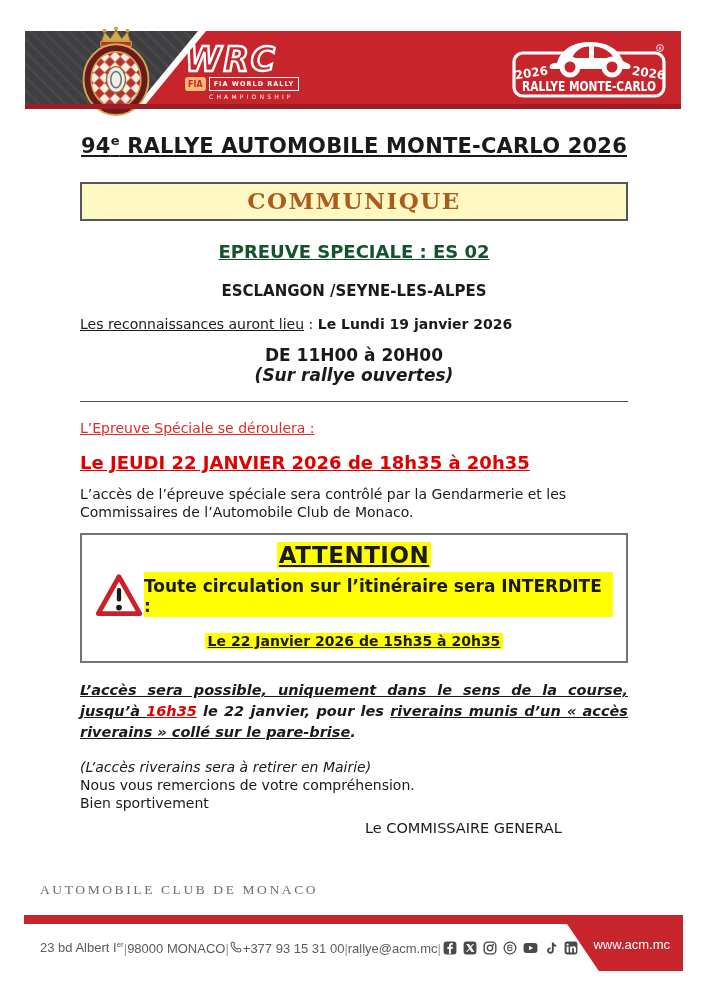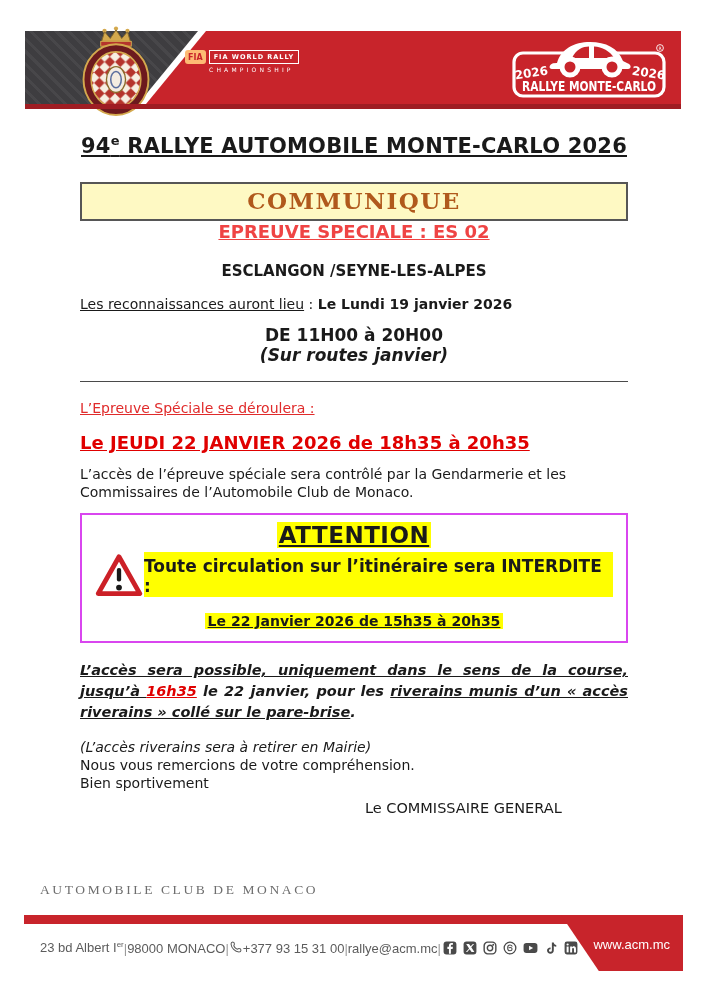--- a/index.html
+++ b/index.html
@@ -61,38 +61,38 @@
   .doc-title sup{font-size:13px;}
   .communique-box{
     margin-top:24px;border:2px solid #565656;background:#fef9c3;
     text-align:center;padding:3px 0 5px;
   }
   .communique-text{
     font-family:"DejaVu Serif","Liberation Serif",serif;
     font-size:23px;font-weight:bold;letter-spacing:1.5px;color:#b0591c;
   }
   .stage-title{
-    margin-top:0;text-align:center;font-size:18px;font-weight:bold;
-    color:#ef4444;text-decoration:underline;
+    margin-top:20px;text-align:center;font-size:18px;font-weight:bold;
+    color:#14532d;text-decoration:underline;
   }
   .stage-location{margin-top:20px;text-align:center;font-size:15px;font-weight:bold;}
   .recon-line{margin-top:16px;font-size:14px;}
   .recon-label{text-decoration:underline;}
   .recon-value{font-weight:bold;}
   .recon-time{margin-top:13px;text-align:center;font-size:17px;font-weight:bold;}
   .recon-note{text-align:center;font-size:17px;font-weight:bold;font-style:italic;}
   .rule{border:none;border-top:1.5px solid #4a4a4a;margin:16px 0 0;}
   .when-label{margin-top:18px;font-size:14px;color:#e02b2b;text-decoration:underline;}
   .stage-when{
     margin-top:16px;font-size:18px;font-weight:bold;
     color:#e00000;text-decoration:underline;
   }
   .access-control{margin-top:13px;font-size:14px;line-height:1.25;}
   
-  .attention-box{margin-top:12px;border:2px solid #d946ef;padding:7px 0 11px;}
+  .attention-box{margin-top:12px;border:2px solid #737373;padding:7px 0 11px;}
   .attention-title{text-align:center;}
   .attention-title span{
     background:#ffff00;font-size:23px;font-weight:bold;
     text-decoration:underline;letter-spacing:.5px;padding:0 2px;
   }
   .attention-row{position:relative;margin-top:4px;height:44px;}
   .warning-triangle{position:absolute;left:13px;top:-1px;}
   .attention-banner{
     margin-left:62px;margin-right:13px;height:44px;background:#ffff00;
     display:flex;align-items:flex-end;justify-content:center;
@@ -158,20 +158,21 @@
         <path d="M30 17 L33 7 L39 14 L45 5 L51 14 L57 7 L60 17 Z" fill="#d4a94e" stroke="#8a6b2a" stroke-width="1"></path>
         <rect x="29" y="17" width="32" height="5" fill="#b5342c" stroke="#d4a94e" stroke-width="1"></rect>
         <ellipse cx="45" cy="57" rx="34" ry="37" fill="#6d1a1e" stroke="#d4a94e" stroke-width="2"></ellipse>
         <ellipse cx="45" cy="57" rx="26" ry="29" fill="url(#lozenge)" stroke="#d4a94e" stroke-width="1.6"></ellipse>
         <ellipse cx="45" cy="57" rx="10" ry="13.5" fill="#f3ece1" stroke="#8a6b2a" stroke-width="1.4"></ellipse>
         <ellipse cx="45" cy="57" rx="5.5" ry="8.5" fill="none" stroke="#5a6e9e" stroke-width="1.6"></ellipse>
       </svg>
     </div>
 
     <div class="wrc">
+      <div class="wrc-main">WRC</div>
       <div class="fia-row">
         <span class="fia-badge">FIA</span>
         <span class="fia-bar">FIA WORLD RALLY</span>
       </div>
       <div class="fia-champ">CHAMPIONSHIP</div>
     </div>
 
     <div class="plate">
       <svg width="158" height="64" viewBox="0 0 158 64">
         <rect x="3" y="17" width="150" height="43" rx="9" fill="none" stroke="#ffffff" stroke-width="3.2"></rect>
@@ -201,21 +202,21 @@
 
     <div class="stage-title">EPREUVE SPECIALE : ES 02</div>
 
     <div class="stage-location">ESCLANGON /SEYNE-LES-ALPES</div>
 
     <div class="recon-line">
       <span class="recon-label">Les reconnaissances auront lieu</span><span> : </span><span class="recon-value">Le Lundi 19 janvier 2026</span>
     </div>
 
     <div class="recon-time">DE 11H00 à 20H00</div>
-    <div class="recon-note">(Sur routes janvier)</div>
+    <div class="recon-note">(Sur rallye ouvertes)</div>
 
     <hr class="rule">
 
     <div class="when-label">L’Epreuve Spéciale se déroulera :</div>
 
     <div class="stage-when">Le JEUDI 22 JANVIER 2026 de 18h35 à 20h35</div>
 
     <div class="access-control">L’accès de l’épreuve spéciale sera contrôlé par la Gendarmerie et les Commissaires de l’Automobile Club de Monaco.</div>
 
     <div class="attention-box">

